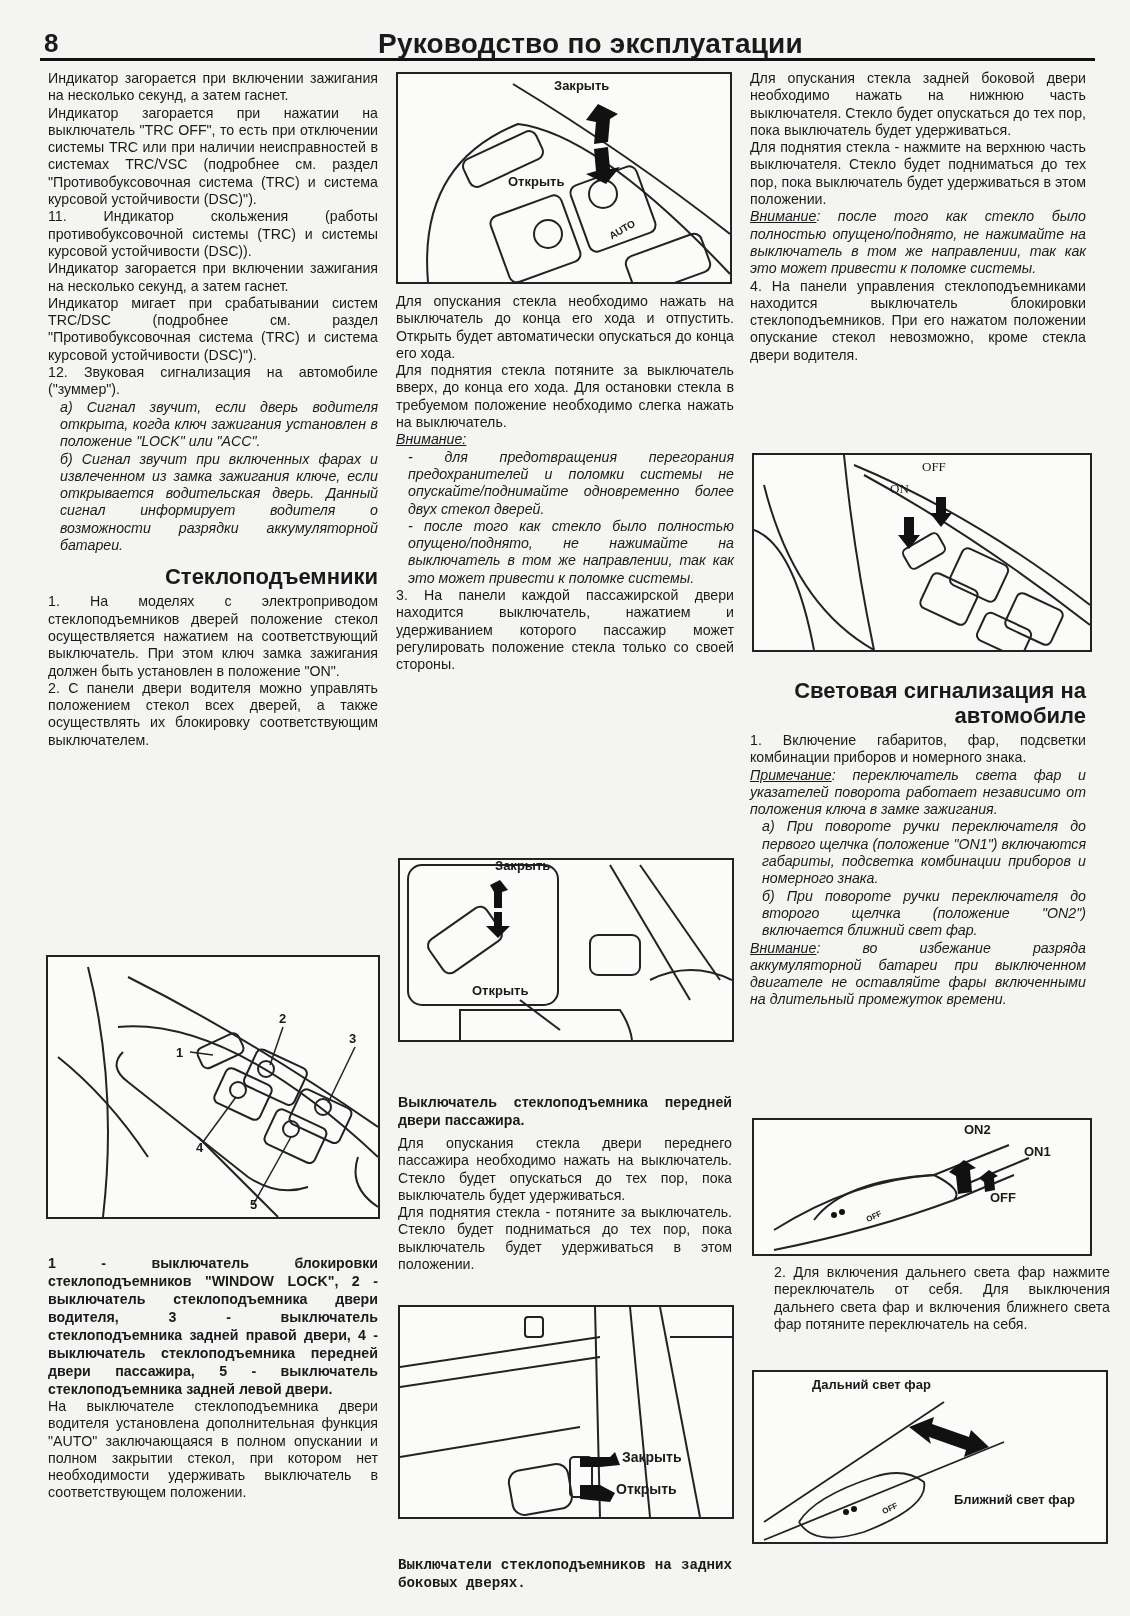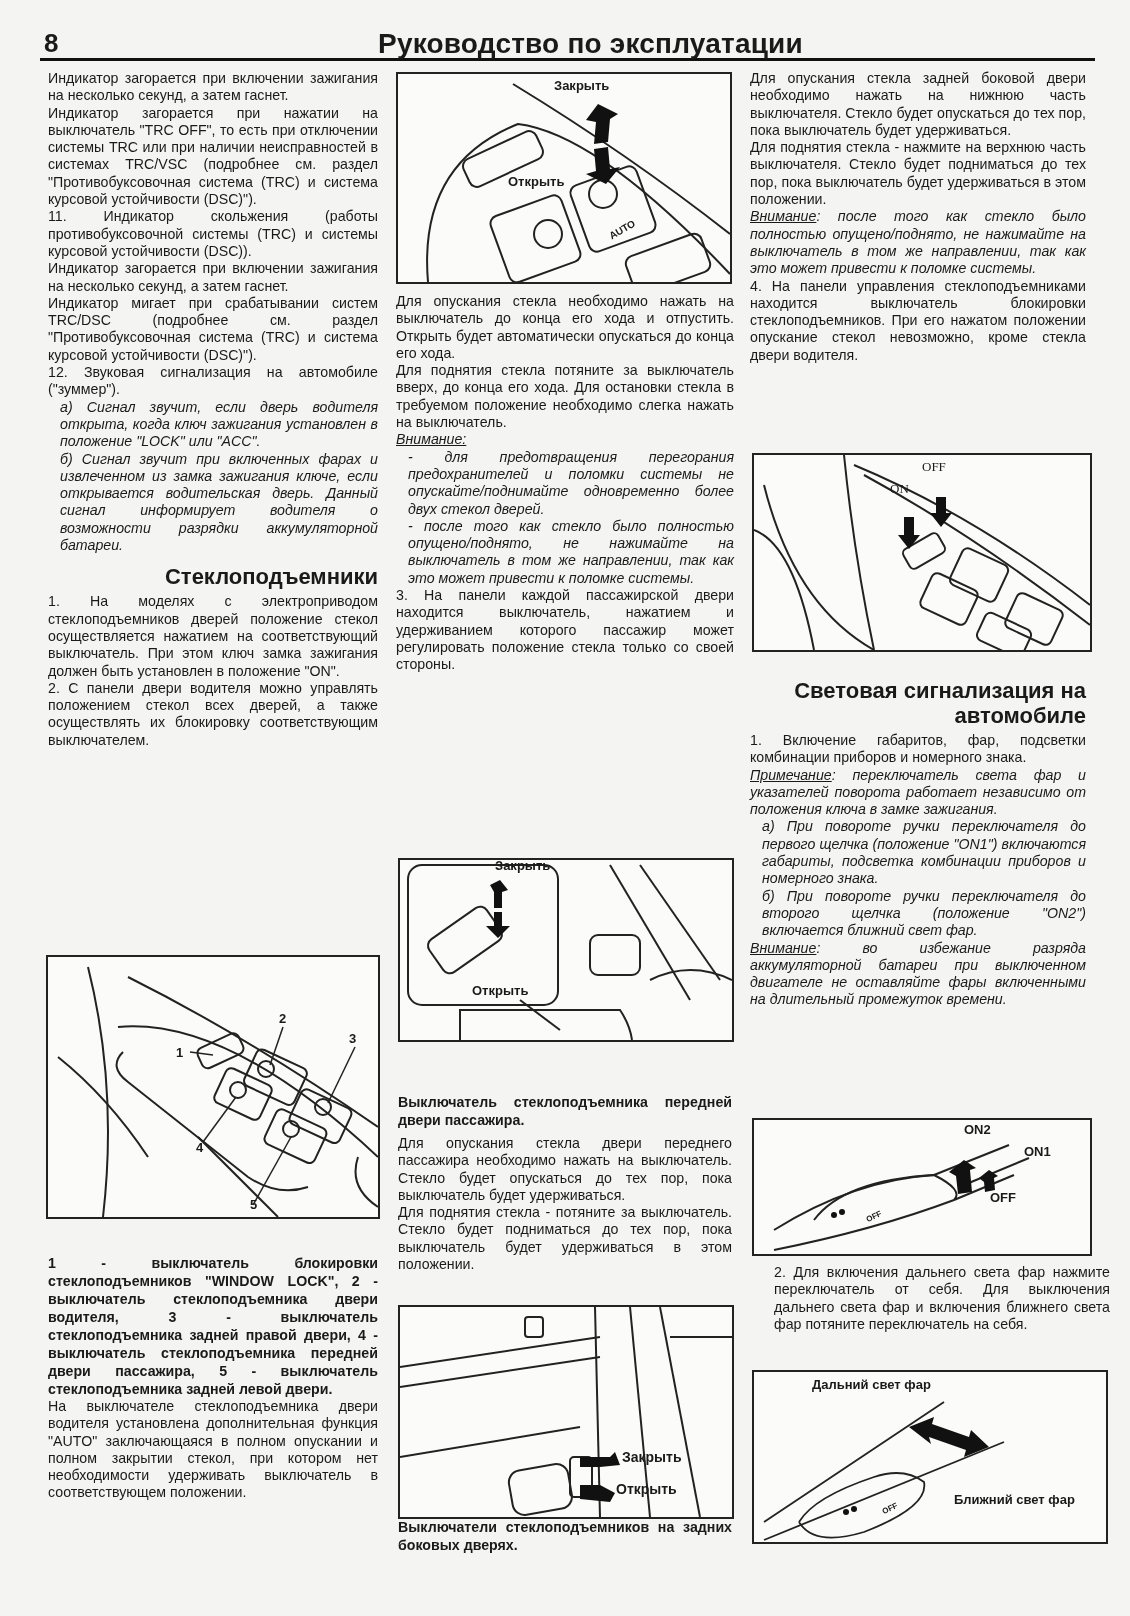--- a/index.html
+++ b/index.html
@@ -166,21 +166,21 @@
     </g>
     <g fill="#111">
       <polygon points="180,150 210,150 215,145 220,158 200,160 180,160"></polygon>
       <polygon points="180,178 200,178 215,186 210,195 180,192"></polygon>
     </g>
   </svg>
   <span class="lbl" style="left:222px; top:142px; font-size:14px;">Закрыть</span>
   <span class="lbl" style="left:216px; top:174px; font-size:14px;">Открыть</span>
 </div>
 
-<div class="caption" style="left:398px; top:1518px; width:334px;">Выключатели стеклоподъемников на задних боковых дверях.</div>
+<div class="caption" style="left:398px; top:1556px; width:334px;font-family:Liberation Mono, monospace;">Выключатели стеклоподъемников на задних боковых дверях.</div>
 
 <div class="col c3">
   <p>Для опускания стекла задней боковой двери необходимо нажать на нижнюю часть выключателя. Стекло будет опускаться до тех пор, пока выключатель будет удерживаться.</p>
   <p>Для поднятия стекла - нажмите на верхнюю часть выключателя. Стекло будет подниматься до тех пор, пока выключатель будет удерживаться в этом положении.</p>
   <p class="it"><span class="ul">Внимание</span><span>: после того как стекло было полностью опущено/поднято, не нажимайте на выключатель в том же направлении, так как это может привести к поломке системы.</span></p>
   <p>4. На панели управления стеклоподъемниками находится выключатель блокировки стеклоподъемников. При его нажатом положении опускание стекол невозможно, кроме стекла двери водителя.</p>
 </div>
 
 <div class="fig" style="left:752px; top:453px; width:336px; height:195px;">
   <svg width="336" height="195">

